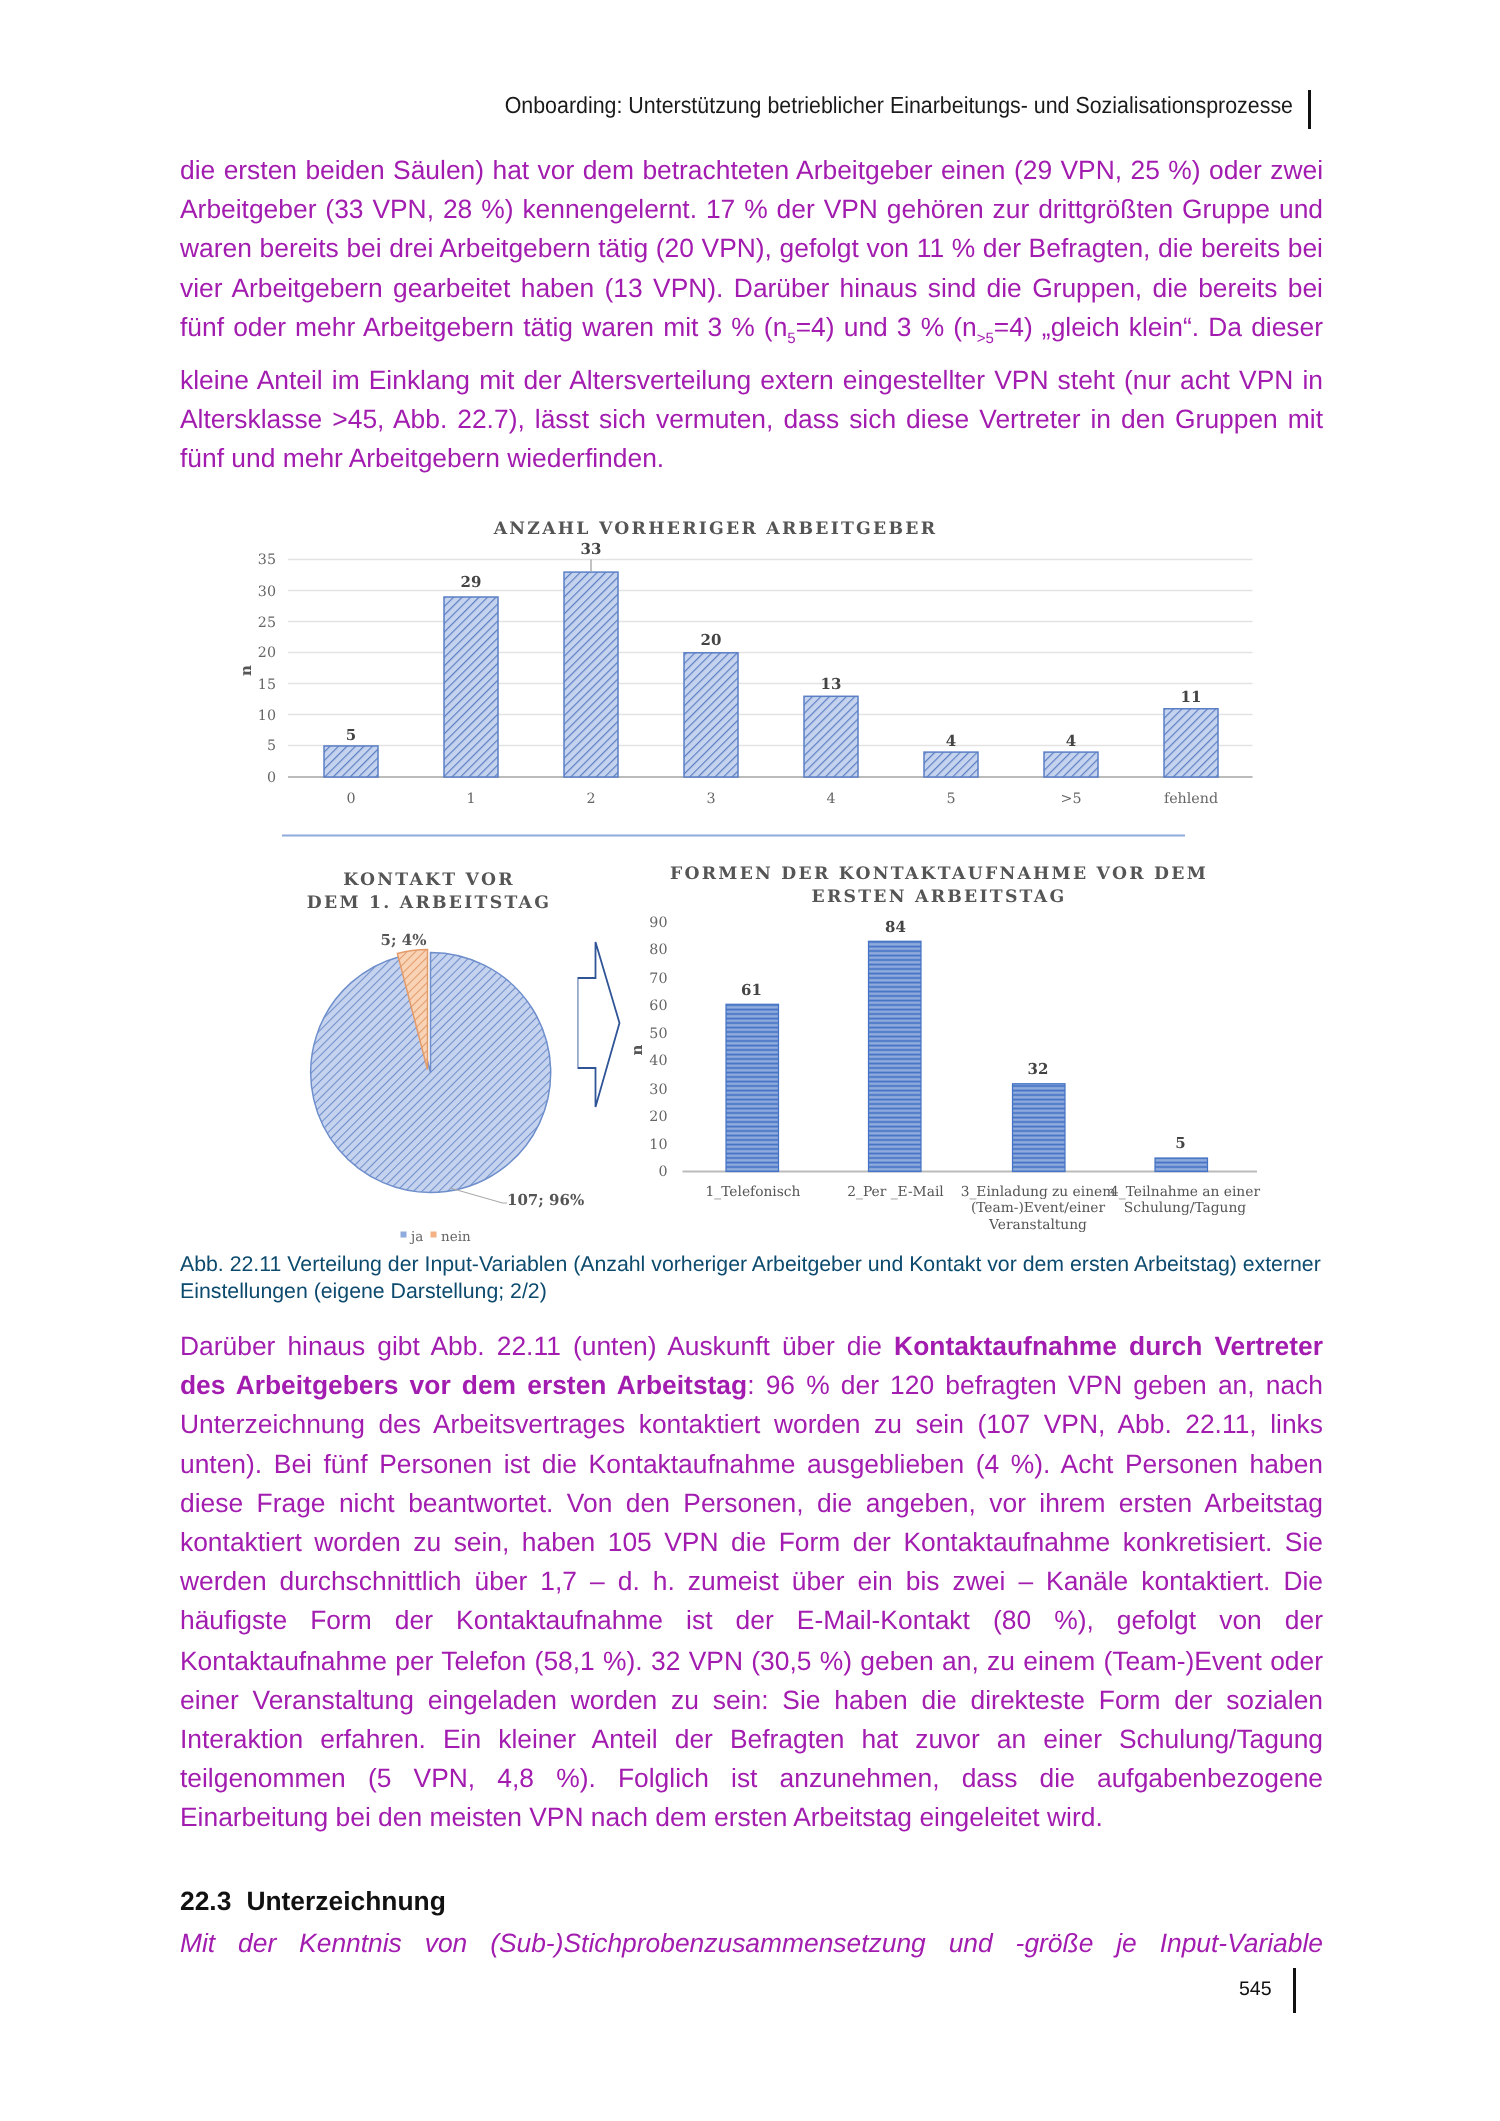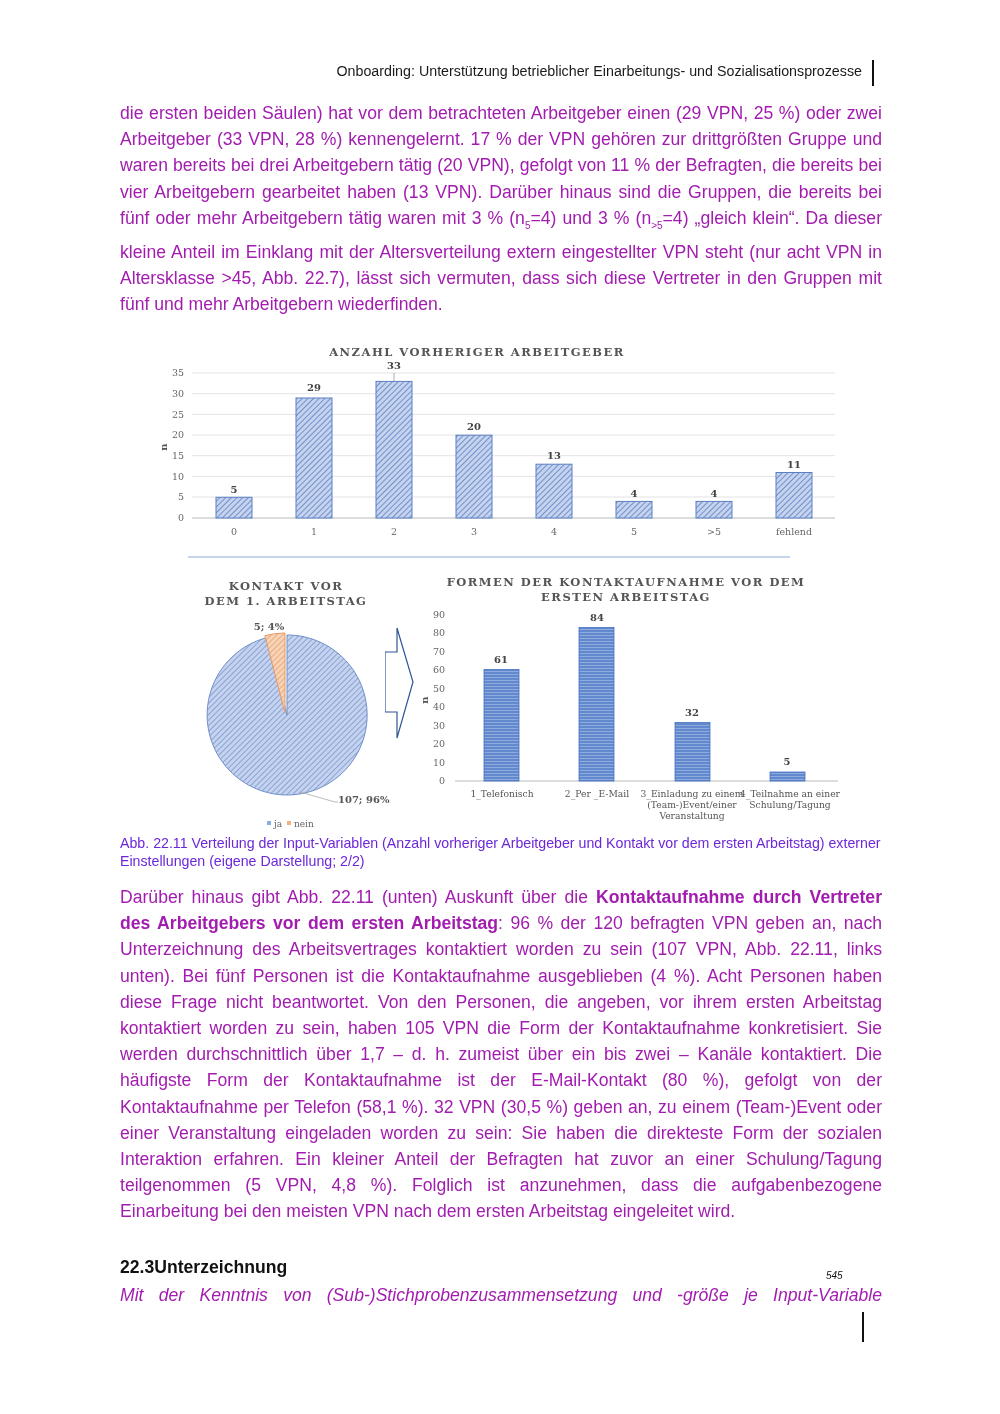--- a/index.html
+++ b/index.html
@@ -1,24 +1,24 @@
 <!DOCTYPE html>
 <html><head>
 <meta charset="utf-8">
 <style>
   html, body { margin:0; padding:0; background:#ffffff; }
   body { width:1000px; height:1414px; position:relative; overflow:hidden; font-family:"Liberation Sans", sans-serif; color:#111; }
   .running-head { position:absolute; top:62px; left:0; width:862px; text-align:right; font-size:15.5px; transform:scaleX(0.92); transform-origin:right center; color:#1a1a1a; }
   .head-bar { position:absolute; left:872px; top:60px; width:2px; height:26px; background:#111; }
   .para { position:absolute; left:120px; width:762px; font-size:17.6px; line-height:26.2px; text-align:justify; color:#a21caf; }
   .para b { font-weight:bold; }
-  .caption { position:absolute; left:120px; top:834px; width:770px; font-size:14.2px; line-height:18px; color:#6d28d9; }
+  .caption { position:absolute; left:120px; top:834px; width:770px; font-size:14.2px; line-height:18px; color:#0c4a6e; }
   .section-head { position:absolute; left:120px; top:1257px; font-size:17.6px; font-weight:bold; }
-  .section-head span.num { margin-right:0; }
-  .page-num { position:absolute; left:826px; top:1270px; font-size:10px;font-style:italic; }
+  .section-head span.num { margin-right:10px; }
+  .page-num { position:absolute; left:826px; top:1318px; font-size:13px; }
   .page-bar { position:absolute; left:862px; top:1312px; width:2px; height:30px; background:#111; }
   svg text { font-family:"DejaVu Serif", serif; }
   .chart { position:absolute; }
 </style>
 </head>
 <body>
 
 <div class="running-head">Onboarding: Unterstützung betrieblicher Einarbeitungs- und Sozialisationsprozesse</div>
 <div class="head-bar"></div>
 

